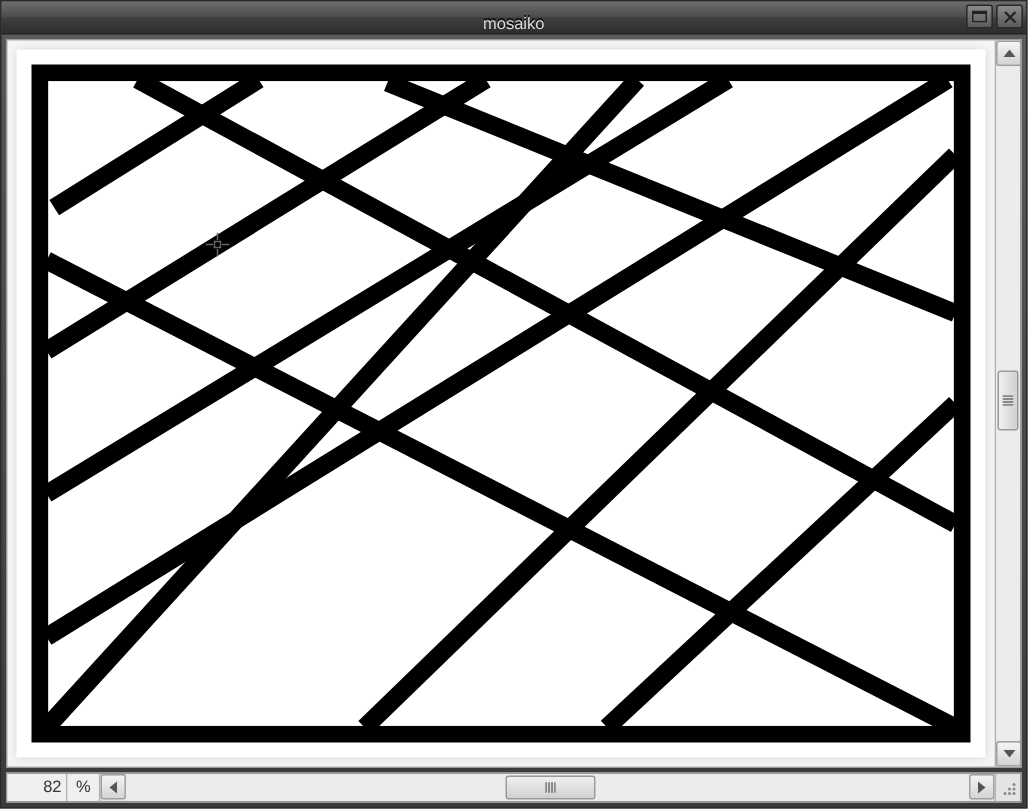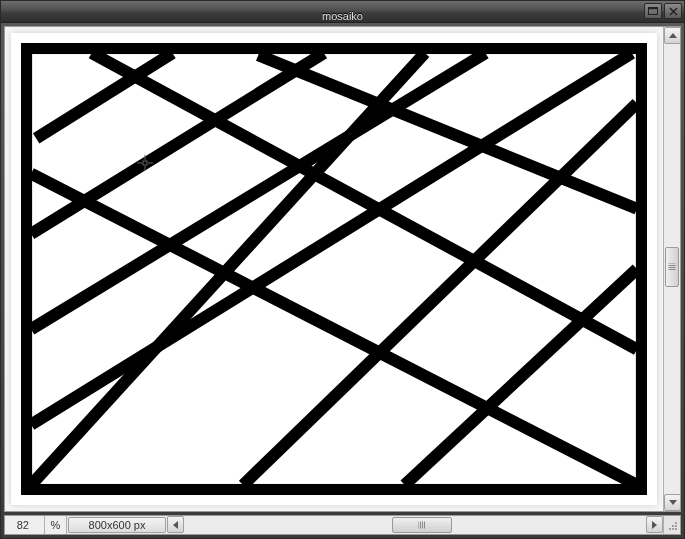--- a/index.html
+++ b/index.html
@@ -150,21 +150,21 @@
       font-size: 11px;
       color: #333;
     }
     .status-cell {
       display: flex;
       align-items: center;
       border-right: 1px solid #b0b0b0;
       padding: 0 6px;
       background: #efefef;
     }
-    .status-cell.zoom { width: 40px; justify-content: flex-end; padding-right:15px;}
+    .status-cell.zoom { width: 40px; justify-content: flex-end; padding-right:3px;}
     .status-cell.pct { width: 22px; justify-content: center; }
     .status-cell.dims { width: 98px; justify-content: center; background: linear-gradient(to bottom,#f4f4f4,#dcdcdc); border:1px solid #a0a0a0; margin:1px; border-radius:2px;}
     .hscroll {
       flex: 1;
       display: flex;
       align-items: stretch;
       background: #e4e4e4;
     }
     .hscroll .track {
       flex: 1;
@@ -256,21 +256,20 @@
       </div>
       <div class="arrow">
         <div class="tri" style="border-left:4px solid transparent;border-right:4px solid transparent;border-top:5px solid #555;"></div>
       </div>
     </div>
   </div>
 
   <div class="statusbar">
     <div class="status-cell zoom">82</div>
     <div class="status-cell pct">%</div>
-    <div class="status-cell dims">800x600 px</div>
     <div class="hscroll">
       <div class="arrow">
         <div class="tri" style="border-top:4px solid transparent;border-bottom:4px solid transparent;border-right:5px solid #555;"></div>
       </div>
       <div class="track">
         <div class="thumb"></div>
       </div>
       <div class="arrow">
         <div class="tri" style="border-top:4px solid transparent;border-bottom:4px solid transparent;border-left:5px solid #555;"></div>
       </div>

